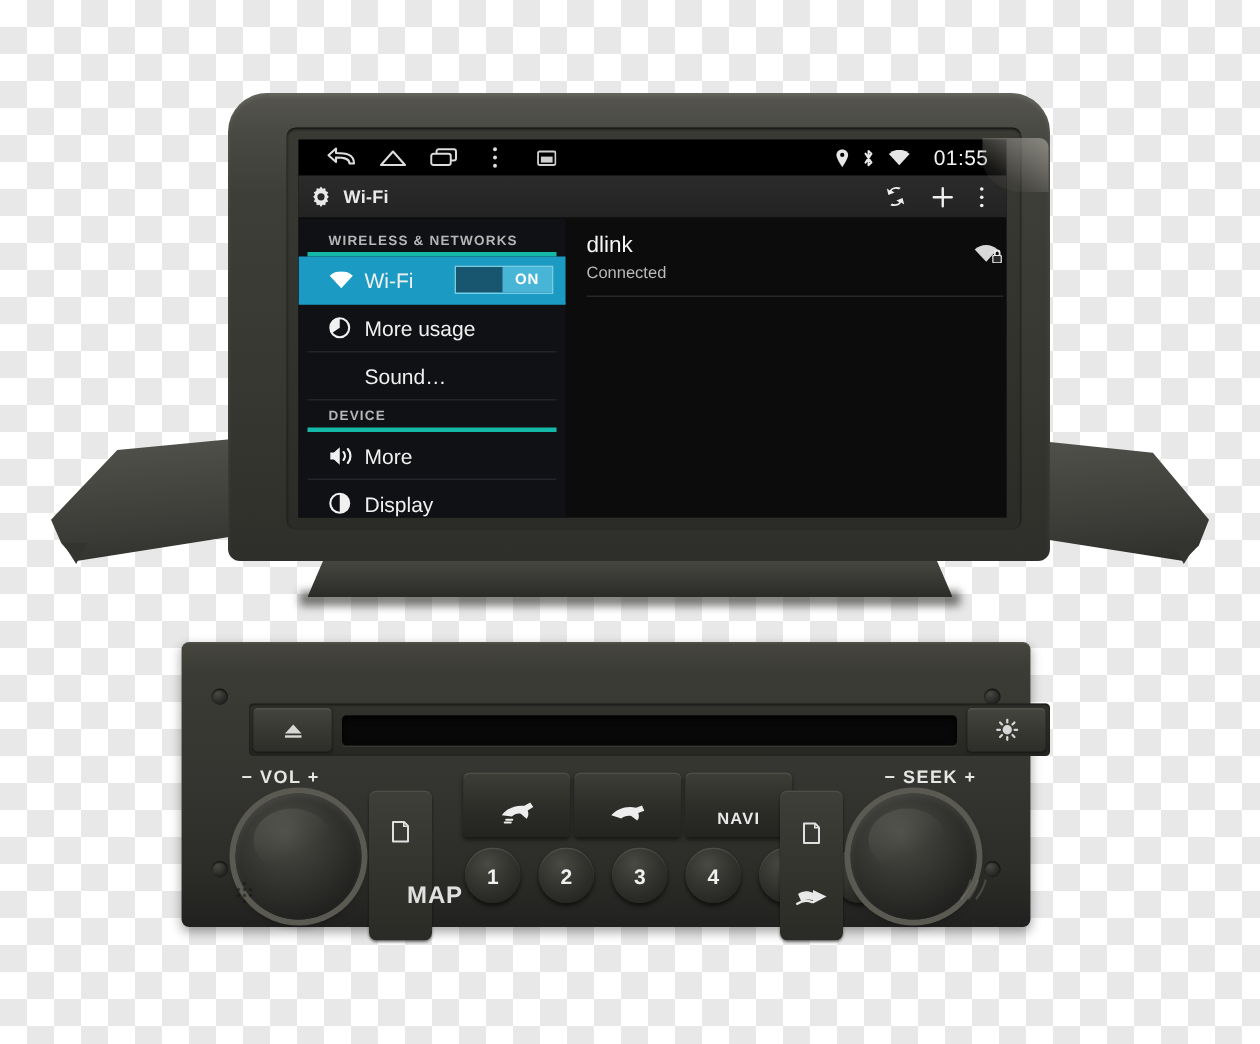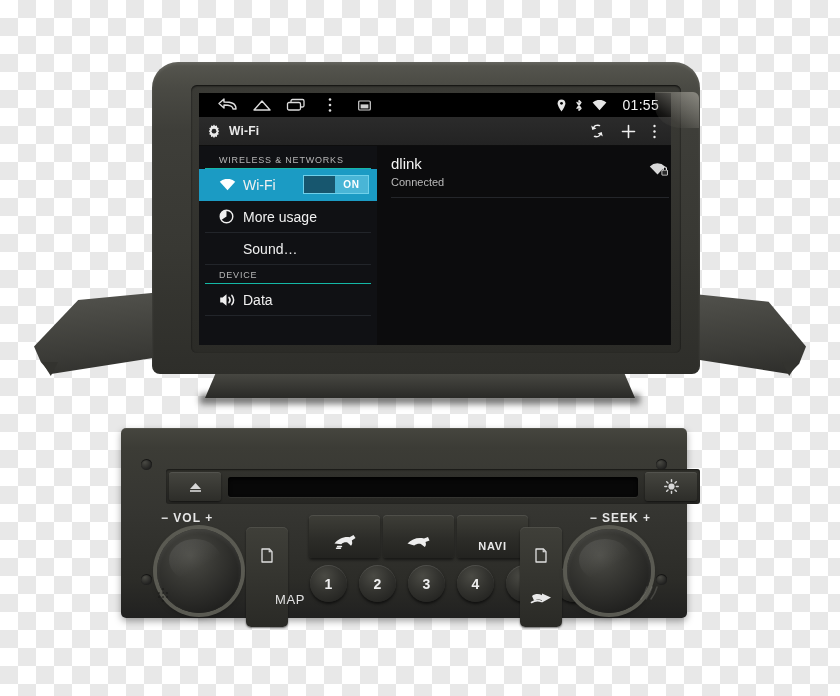--- a/index.html
+++ b/index.html
@@ -145,24 +145,24 @@
   
   #settings-list {
     width: 178px;
     background: #101114;
     padding-top: 4px;
     flex: 0 0 auto;
   }
   .section-hdr {
     color: #b6b6b6;
     font-size: 9px;
-    font-weight: normal;
+    font-weight: bold;
     letter-spacing: .8px;
     padding: 5px 0 3px 14px;
-    border-bottom: 1px solid #14b8a6;
+    border-bottom: 3px solid #14b8a6;
     margin: 0 6px 0 6px;
   }
   .row {
     display: flex;
     align-items: center;
     height: 31px;
     padding-left: 14px;
     border-bottom: 1px solid #22252a;
     margin: 0 6px;
     color: #f0f0f0;
@@ -283,21 +283,21 @@
   .side-pad {
     position: absolute;
     width: 42px;
     border-radius: 5px;
     background: linear-gradient(180deg,#3f3f39,#2a2a26);
     box-shadow: inset 0 1px 0 rgba(255,255,255,.08), 0 1px 2px rgba(0,0,0,.55);
     display: flex; flex-direction: column;
     align-items: center; justify-content: space-around;
     padding: 6px 0;
   }
-  .pad-txt { color: #e0e0e0; font-size: 13px; font-weight: normal; letter-spacing: .6px; margin-left: 46px; }
+  .pad-txt { color: #e0e0e0; font-size: 16px; font-weight: bold; letter-spacing: .6px; margin-left: 46px; }
 
   .fn-row { position: absolute; left: 176px; top: 78px; display: flex; gap: 3px; }
   .fn-btn {
     width: 71px; height: 37px;
     border-radius: 4px 4px 3px 3px;
     background: linear-gradient(180deg,#3e3e38,#2b2b27 60%,#232320);
     box-shadow: inset 0 1px 0 rgba(255,255,255,.09), 0 2px 3px rgba(0,0,0,.5);
     display: flex; align-items: flex-end; justify-content: center;
     padding-bottom: 6px;
     color: #e8e8e8;
@@ -482,23 +482,32 @@
             <div class="section-hdr">DEVICE</div>
 
             <div class="row">
               <span class="ico">
                 <svg class="svgw" width="17" height="14" viewBox="0 0 17 14">
                   <path d="M7.5 1.2 L3.6 4.6 L1.2 4.6 L1.2 9.4 L3.6 9.4 L7.5 12.8 Z" fill="#f0f0f0"></path>
                   <path d="M10 4.4 A4 4 0 0 1 10 9.6" fill="none" stroke="#f0f0f0" stroke-width="1.5" stroke-linecap="round"></path>
                   <path d="M12.9 2.4 A7 7 0 0 1 12.9 11.6" fill="none" stroke="#f0f0f0" stroke-width="1.5" stroke-linecap="round"></path>
                 </svg>
               </span>
-              <span class="lbl">Data</span>
+              <span class="lbl">More</span>
             </div>
 
+            <div class="row">
+              <span class="ico">
+                <svg class="svgw" width="15" height="15" viewBox="0 0 15 15">
+                  <circle cx="7.5" cy="7.5" r="6.3" fill="none" stroke="#f0f0f0" stroke-width="1.4"></circle>
+                  <path d="M7.5 1.2 A6.3 6.3 0 0 1 7.5 13.8 Z" fill="#f0f0f0"></path>
+                </svg>
+              </span>
+              <span class="lbl">Display</span>
+            </div>
           </div>
 
           <div id="net-pane">
             <div class="net-item">
               <div>
                 <div class="net-ssid">dlink</div>
                 <div class="net-state">Connected</div>
               </div>
               <div class="net-sig">
                 <svg class="svgw" width="20" height="16" viewBox="0 0 20 16">

